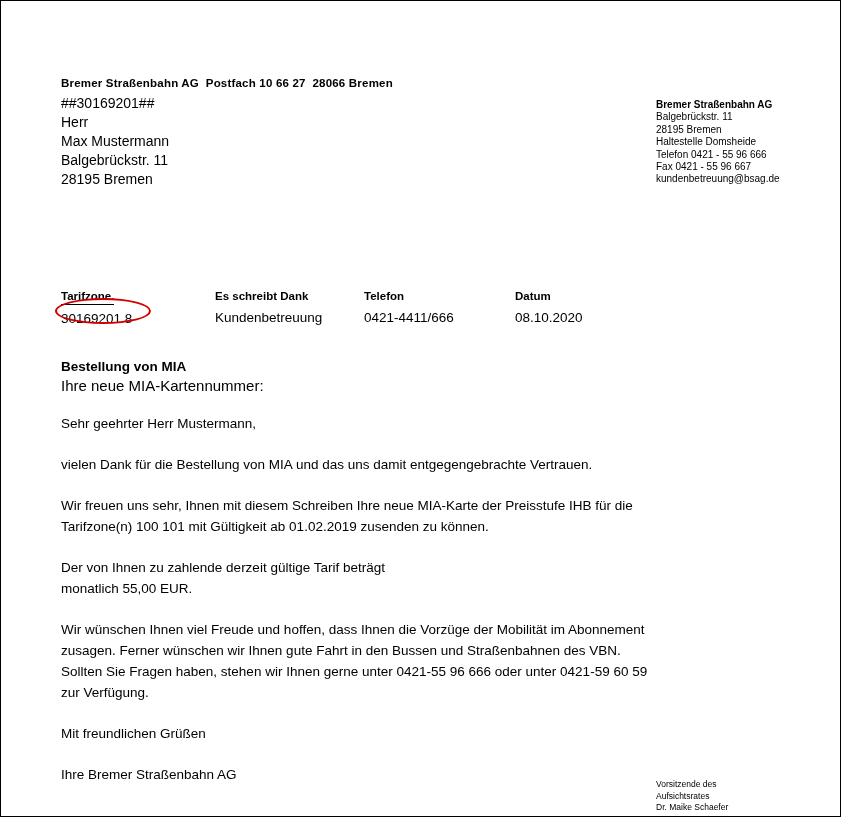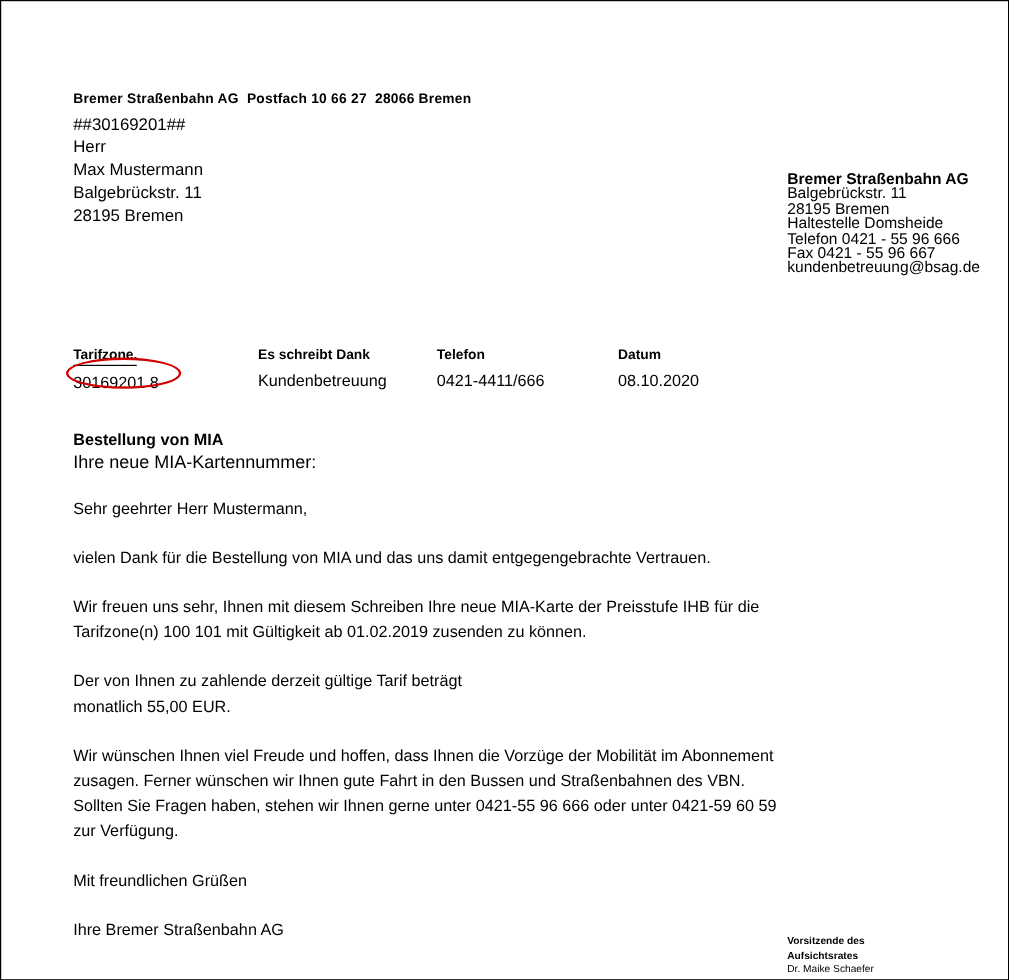--- a/index.html
+++ b/index.html
@@ -46,24 +46,23 @@
     color: #000;
   }
   .address-block div {
     white-space: pre;
   }
   
   .company-box {
     position: absolute;
     left: 655px;
     top: 98px;
-    font-size: 13px;
+    font-size: 10px;
     line-height: 12.4px;
     color: #000;
-    margin-top: 44px;
   }
   .company-box .company-name {
     font-weight: bold;
   }
   .company-box div {
     white-space: pre;
   }
   
   .meta {
     position: absolute;
@@ -150,21 +149,21 @@
   
   .footer-right {
     position: absolute;
     left: 655px;
     top: 778px;
     font-size: 8.5px;
     line-height: 11.5px;
     color: #000;
   }
   .footer-right .bold {
-    font-weight: bold;
+    font-weight: normal;
   }
   .footer-right div { white-space: pre; }
 </style>
 </head>
 <body>
 
 <div class="page">
   <div class="doc">
 
     <div class="sender-line">Bremer Straßenbahn AG  Postfach 10 66 27  28066 Bremen</div>

